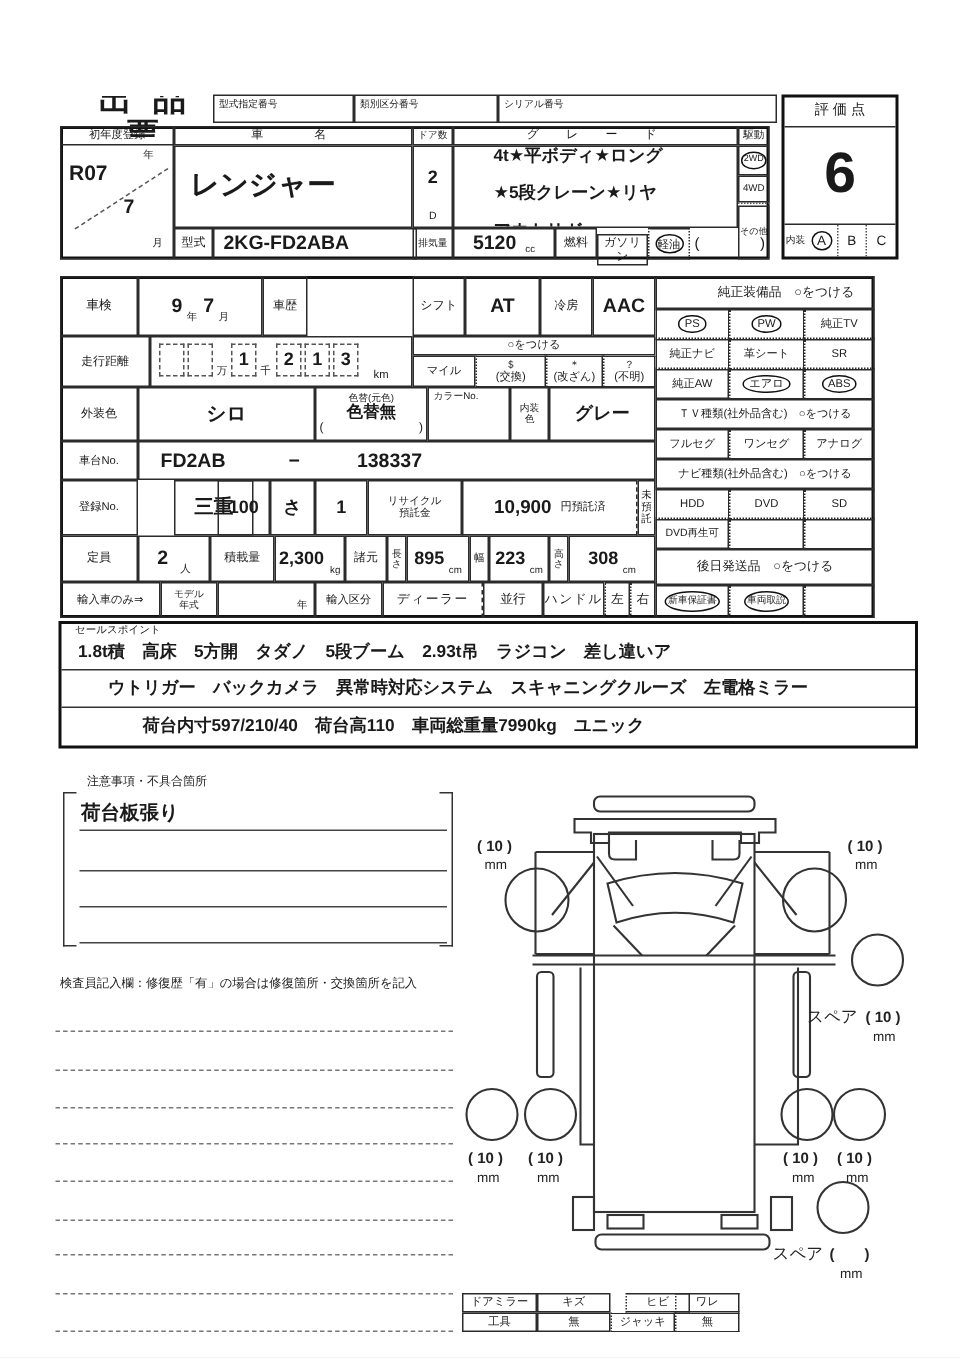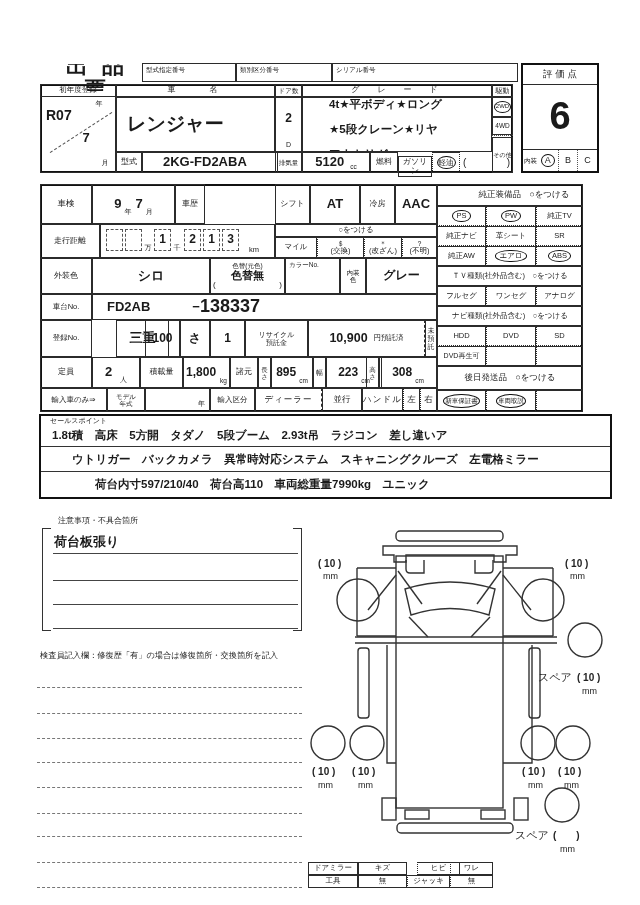--- a/index.html
+++ b/index.html
@@ -75,21 +75,21 @@
 
   <div class="c" style="left:492px;top:84px;width:21px;height:13px;font-size:7px;">駆動</div>
   <div class="c" style="left:492px;top:97px;width:21px;height:20px;font-size:6px;">
       <span class="ring" style="padding:1px 1px;">2WD</span>
     </div>
   <div class="c" style="left:492px;top:117px;width:21px;height:18px;font-size:6.5px;">4WD</div>
   <div class="c dotB" style="left:492px;top:135px;width:21px;height:2px;border:none;border-top:1px dotted #555;"></div>
   <div class="c" style="left:492px;top:137px;width:21px;height:36px;font-size:6px;">その他</div>
 
   <div class="c" style="left:116px;top:152px;width:26px;height:21px;font-size:8px;">型式</div>
-  <div class="c bold left" style="left:142px;top:152px;width:136px;height:21px;font-size:13px;padding-left:20px;">2KG-FD2ABA</div>
+  <div class="c bold left" style="left:142px;top:152px;width:136px;height:21px;font-size:13px;padding-left:6px;">2KG-FD2ABA</div>
   <div class="c" style="left:275px;top:152px;width:27px;height:21px;font-size:6.5px;">排気量</div>
   <div class="c" style="left:302px;top:152px;width:68px;height:21px;">
     <span class="bold" style="font-size:13px;">5120</span>
     <span style="font-size:6.5px;align-self:flex-end;margin:0 0 2px 6px;">cc</span>
   </div>
   <div class="c" style="left:370px;top:152px;width:28px;height:21px;font-size:8px;">燃料</div>
   <div class="c" style="left:398px;top:156px;width:34px;height:21px;font-size:8px;">ガソリン</div>
   <div class="c dotL dotR" style="left:432px;top:152px;width:28px;height:21px;font-size:7.5px;">
       <span class="ring" style="padding:1px 1px;">軽油</span>
     </div>
@@ -152,21 +152,21 @@
   <div class="c top left" style="left:285px;top:258px;width:55px;height:36px;font-size:6.5px;padding:2px 3px;">カラーNo.</div>
   <div class="c" style="left:340px;top:258px;width:26px;height:36px;">
     <span style="width:15px;font-size:6.5px;word-break:break-all;line-height:7.5px;display:inline-block;">内装色</span>
   </div>
   <div class="c bold" style="left:366px;top:258px;width:71px;height:36px;font-size:12px;">グレー</div>
 
   <div class="c" style="left:40px;top:294px;width:52px;height:26px;font-size:7.5px;">車台No.</div>
   <div class="c left" style="left:92px;top:294px;width:345px;height:26px;">
     <span class="bold" style="font-size:13px;margin-left:14px;">FD2AB</span>
     <span class="bold" style="font-size:13px;margin-left:42px;">−</span>
-    <span class="bold" style="font-size:18px;">138337</span>
+    <span class="bold" style="font-size:13px;margin-left:38px;">138337</span>
   </div>
 
   <div class="c" style="left:40px;top:320px;width:52px;height:37px;font-size:7.5px;">登録No.</div>
   <div class="c bold" style="left:92px;top:320px;width:53px;height:37px;font-size:13px;margin-left:24px;">三重</div>
   <div class="c bold" style="left:145px;top:320px;width:35px;height:37px;font-size:12px;">100</div>
   <div class="c bold" style="left:180px;top:320px;width:30px;height:37px;font-size:12px;">さ</div>
   <div class="c bold" style="left:210px;top:320px;width:35px;height:37px;font-size:12px;">1</div>
   <div class="c" style="left:245px;top:320px;width:63px;height:37px;">
     <span style="width:42px;font-size:7px;line-height:8px;display:inline-block;">リサイクル預託金</span>
   </div>
@@ -178,33 +178,33 @@
     <span style="width:10px;font-size:7px;word-break:break-all;line-height:8px;display:inline-block;">未預託</span>
   </div>
 
   <div class="c" style="left:40px;top:357px;width:52px;height:31px;font-size:8px;">定員</div>
   <div class="c" style="left:92px;top:357px;width:48px;height:31px;">
     <span class="bold" style="font-size:13px;">2</span>
     <span style="font-size:7px;align-self:flex-end;margin:0 0 3px 8px;">人</span>
   </div>
   <div class="c" style="left:140px;top:357px;width:43px;height:31px;font-size:8px;">積載量</div>
   <div class="c" style="left:183px;top:357px;width:47px;height:31px;">
-    <span class="bold" style="font-size:12px;">1,800</span>
+    <span class="bold" style="font-size:12px;">2,300</span>
     <span style="font-size:6.5px;align-self:flex-end;margin:0 0 3px 4px;">kg</span>
   </div>
   <div class="c" style="left:230px;top:357px;width:28px;height:31px;font-size:8px;">諸元</div>
   <div class="c" style="left:258px;top:357px;width:13px;height:31px;">
     <span style="width:8px;font-size:6.5px;word-break:break-all;line-height:7px;display:inline-block;">長さ</span>
   </div>
   <div class="c" style="left:271px;top:357px;width:42px;height:31px;">
     <span class="bold" style="font-size:12px;">895</span>
     <span style="font-size:6.5px;align-self:flex-end;margin:0 0 3px 3px;">cm</span>
   </div>
   <div class="c" style="left:313px;top:357px;width:13px;height:31px;font-size:7px;">幅</div>
-  <div class="c" style="left:326px;top:357px;width:56px;height:31px;">
+  <div class="c" style="left:326px;top:357px;width:40px;height:31px;">
     <span class="bold" style="font-size:12px;">223</span>
     <span style="font-size:6.5px;align-self:flex-end;margin:0 0 3px 3px;">cm</span>
   </div>
   <div class="c" style="left:366px;top:357px;width:13px;height:31px;">
     <span style="width:8px;font-size:6.5px;word-break:break-all;line-height:7px;display:inline-block;">高さ</span>
   </div>
   <div class="c" style="left:379px;top:357px;width:58px;height:31px;">
     <span class="bold" style="font-size:12px;">308</span>
     <span style="font-size:6.5px;align-self:flex-end;margin:0 0 3px 3px;">cm</span>
   </div>

